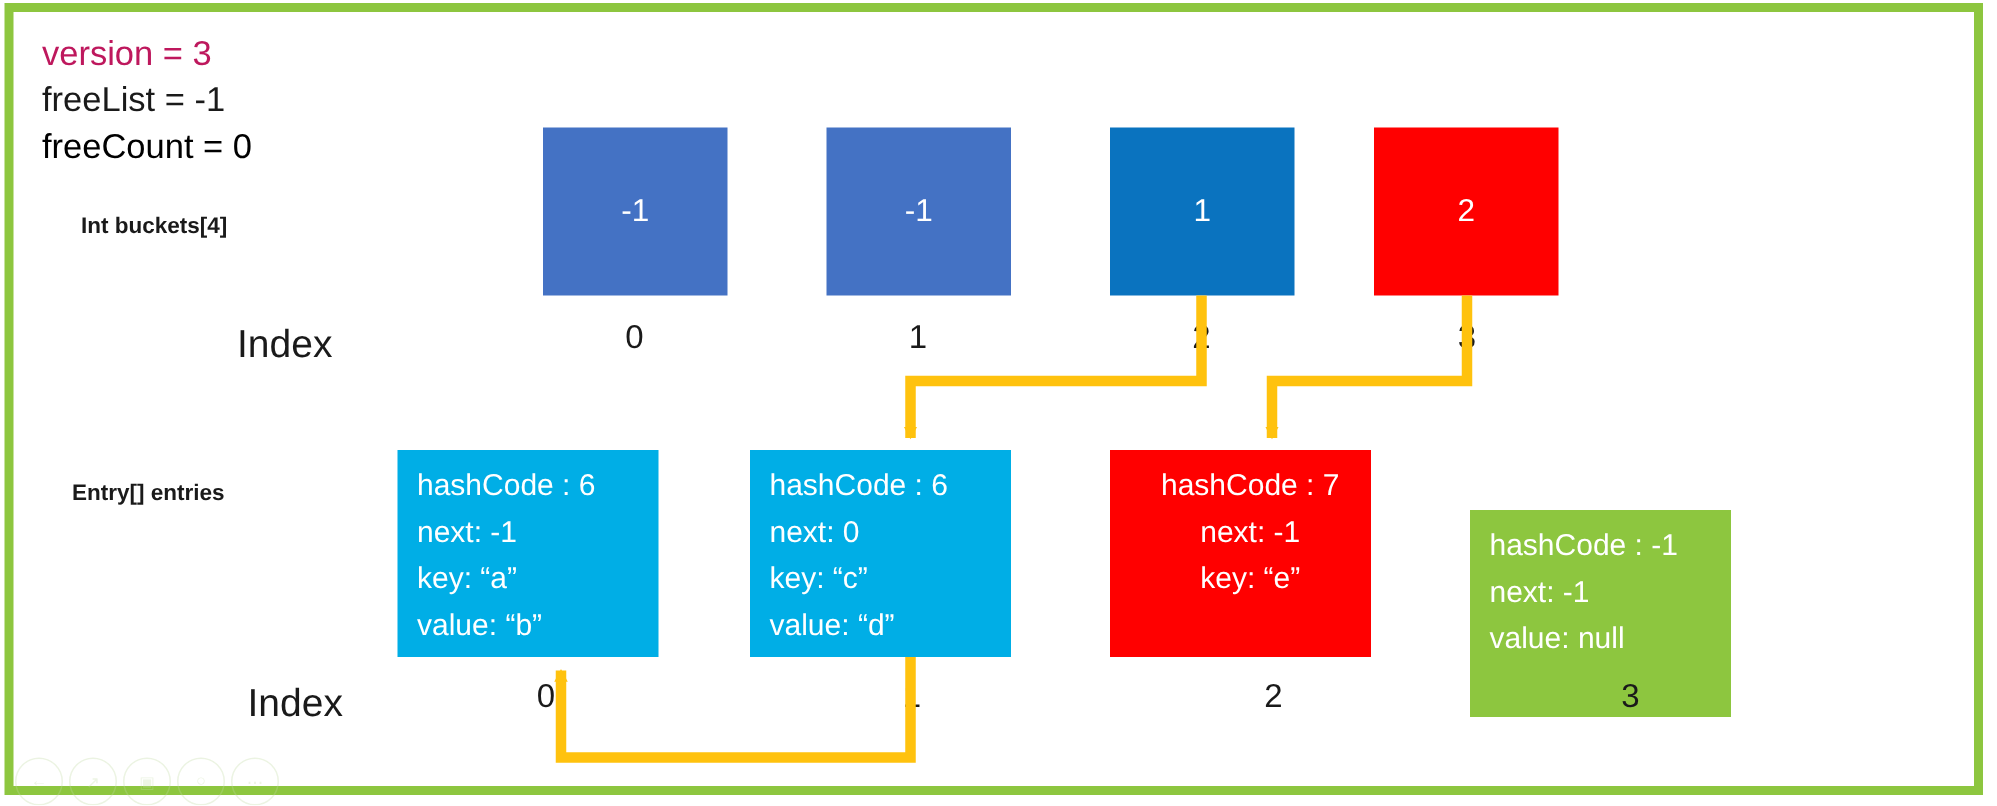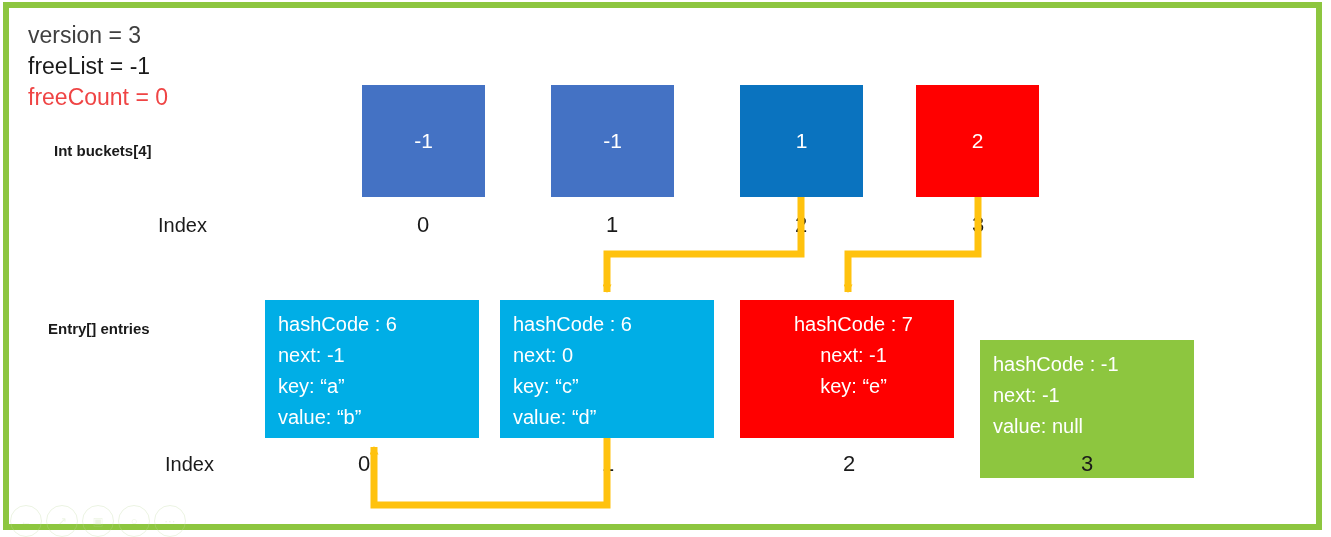--- a/index.html
+++ b/index.html
@@ -51,21 +51,21 @@
     font-size: 15px;
     color: #1a1a1a;
     white-space: nowrap;
     font-weight: bold;
   }
   #label-buckets { left: 54px;  top: 142px; }
   #label-entries { left: 48px;  top: 320px; }
 
   .index-label {
     position: absolute;
-    font-size: 20px;
+    font-size: 26px;
     color: #1a1a1a;
     white-space: nowrap;
   }
   #index-label-buckets { left: 158px; top: 214px; }
   #index-label-entries { left: 165px; top: 453px; }
 
   
   .bucket {
     position: absolute;
     top: 85px;
@@ -93,21 +93,21 @@
   }
   .bucket-index.i0 { left: 403px; }
   .bucket-index.i1 { left: 592px; }
   .bucket-index.i2 { left: 781px; }
   .bucket-index.i3 { left: 958px; }
 
   
   .entry {
     position: absolute;
     top: 300px;
-    width: 214px;
+    width: 174px;
     height: 138px;
     color: #ffffff;
     font-size: 20px;
     line-height: 31px;
     padding: 9px 0 0 13px;
     box-sizing: border-box;
   }
   .entry.e0 { left: 265px; }
   .entry.e1 { left: 500px; }
   .entry.e2 { left: 740px; text-align: center; }
@@ -159,23 +159,23 @@
   }
 </style>
 </head>
 <body>
 
 <div id="canvas">
 
   <div id="frame" style="border-color: rgb(141, 198, 63);"></div>
 
   <div id="state-block">
-    <span class="ln accent" style="color: #404040;">version = 3</span>
+    <span class="ln accent" style="color: #be185d;">version = 3</span>
     <span class="ln" style="color: rgb(26, 26, 26);">freeList = -1</span>
-    <span class="ln" style="color: #ef4444;">freeCount = 0</span>
+    <span class="ln" style="color: #000000;">freeCount = 0</span>
   </div>
 
   <div class="row-label" id="label-buckets">Int buckets[4]</div>
   <div class="index-label" id="index-label-buckets">Index</div>
 
   <div class="row-label" id="label-entries">Entry[] entries</div>
   <div class="index-label" id="index-label-entries">Index</div>
 
   <div class="bucket b0" style="background: rgb(68, 114, 196);">
     <span>-1</span>

